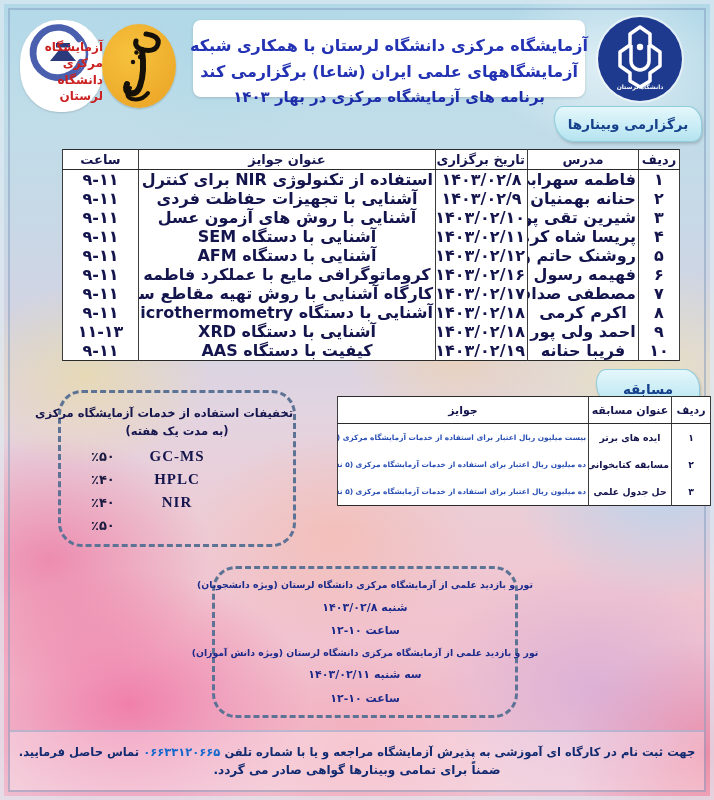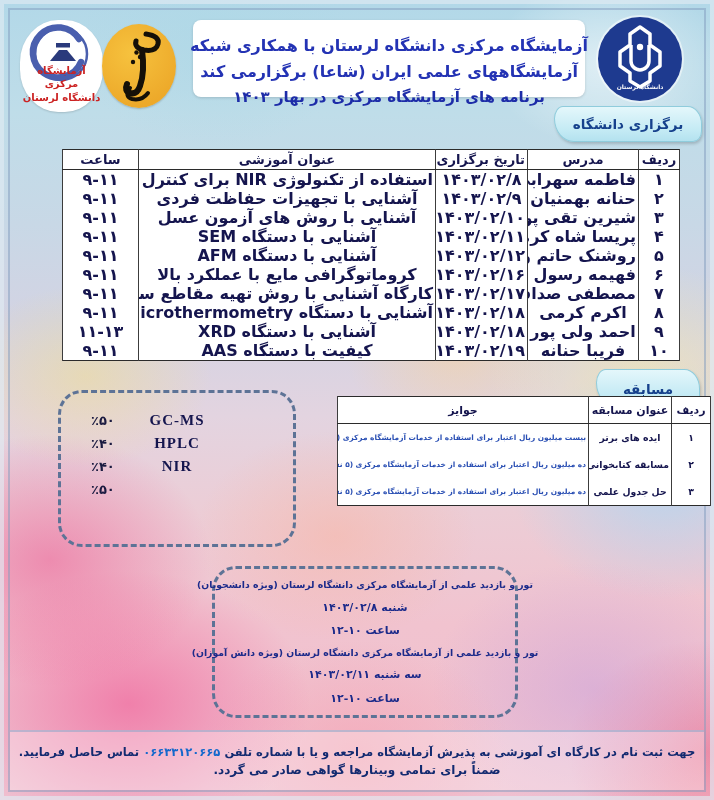--- a/index.html
+++ b/index.html
@@ -38,22 +38,22 @@
     font-size:15px;font-weight:bold;color:#1d2ca8;white-space:nowrap;
   }
   .uni-logo{position:absolute;right:32px;top:17px;width:84px;height:84px;border-radius:50%;
     background:#1e3a8f;box-shadow:0 0 0 2px rgba(255,255,255,0.5);}
   .uni-logo svg{position:absolute;inset:0;}
   .uni-logo-caption{position:absolute;bottom:11px;left:0;width:100%;text-align:center;
     font-size:6px;font-weight:bold;color:#fff;}
   .lab-logo{position:absolute;left:20px;top:20px;width:83px;height:92px;background:#fff;
     border-radius:46%;box-shadow:0 1px 2px rgba(0,0,0,0.15);}
   .lab-logo svg{display:block;margin:0 auto;}
-  .lab-logo-caption{position:absolute;bottom:8px;left:0;width:100%;text-align:center;
-    font-size:10px;font-weight:bold;color:#cc2222;line-height:1.35;}
+  .lab-logo-caption{position:absolute;bottom:8px;left:0;width:100%;
+    font-size:12px;font-weight:bold;color:#cc2222;line-height:1.35;}
   .shaa-logo{position:absolute;left:102px;top:24px;width:74px;height:84px;border-radius:50%;
     background:radial-gradient(circle at 40% 35%, #f6c23e, #eda92a 75%);box-shadow:0 1px 2px rgba(0,0,0,0.2);}
   .shaa-logo svg{position:absolute;inset:0;}
 
   
   .ribbon{
     position:absolute;display:flex;align-items:center;justify-content:center;
     background:linear-gradient(180deg,#e4f7fb 0%,#c3eaf4 70%,#b4e2ef 100%);
     border:1px solid #8fccdc;color:#16418c;font-weight:bold;
     border-radius:10px 16px 10px 22px / 14px 20px 12px 26px;
@@ -151,30 +151,30 @@
       <path d="M44 10 q14 2 12 10 q-2 8 -14 6 q-10 -2 -8 -9" fill="none" stroke="#151008" stroke-width="5" stroke-linecap="round"></path>
       <path d="M40 26 q3 22 -2 36 q-3 9 -10 7 q-6 -2 -3 -9" fill="none" stroke="#151008" stroke-width="6" stroke-linecap="round"></path>
       <path d="M28 64 q-6 9 2 11 q10 2 16 -6" fill="none" stroke="#151008" stroke-width="4" stroke-linecap="round"></path>
       <circle cx="31" cy="38" r="2.2" fill="#151008"></circle>
       <circle cx="38" cy="33" r="2.2" fill="#151008"></circle>
       <circle cx="34.5" cy="28.5" r="2.2" fill="#151008"></circle>
     </svg>
   </div>
 
   <div class="ribbon tab-webinars">
-    <span>برگزاری دانشگاه</span>
+    <span>برگزارمی وبینارها</span>
   </div>
 
   <table class="webinars">
     <thead>
       <tr>
           <th class="wc0">ردیف</th>
           <th class="wc1">مدرس</th>
           <th class="wc2">تاریخ برگزاری</th>
-          <th class="wc3">عنوان آموزشی</th>
+          <th class="wc3">عنوان جوایز</th>
           <th class="wc4">ساعت</th>
         </tr>
     </thead>
     <tbody>
         <tr>
           <td class="wc0">۱</td>
           <td class="wc1">فاطمه سهرابی</td>
           <td class="wc2">۱۴۰۳/۰۲/۸</td>
           <td class="wc3">استفاده از تکنولوژی NIR برای کنترل کیفیت مواد</td>
           <td class="wc4">۹-۱۱</td>
@@ -204,21 +204,21 @@
           <td class="wc0">۵</td>
           <td class="wc1">روشنک حاتم وند</td>
           <td class="wc2">۱۴۰۳/۰۲/۱۲</td>
           <td class="wc3">آشنایی با دستگاه AFM</td>
           <td class="wc4">۹-۱۱</td>
         </tr>
         <tr>
           <td class="wc0">۶</td>
           <td class="wc1">فهیمه رسول زاده</td>
           <td class="wc2">۱۴۰۳/۰۲/۱۶</td>
-          <td class="wc3">کروماتوگرافی مایع با عملکرد بالا</td>
+          <td class="wc3">کروماتوگرافی مایع با عملکرد فاطمه</td>
           <td class="wc4">۹-۱۱</td>
         </tr>
         <tr>
           <td class="wc0">۷</td>
           <td class="wc1">مصطفی صداقت نیا</td>
           <td class="wc2">۱۴۰۳/۰۲/۱۷</td>
           <td class="wc3">کارگاه آشنایی با روش تهیه مقاطع سنگ</td>
           <td class="wc4">۹-۱۱</td>
         </tr>
         <tr>
@@ -270,20 +270,24 @@
         </tr>
         <tr>
           <td class="cc0">۳</td>
           <td class="cc1">حل جدول علمی</td>
           <td class="cc2">ده میلیون ریال اعتبار برای استفاده از خدمات آزمایشگاه مرکزی (۵ نفر)</td>
         </tr>
       </tbody>
   </table>
 
   <div class="discount-box">
+    <div class="discount-title">
+      <div>تخفیفات استفاده از خدمات آزمایشگاه مرکزی</div>
+      <div>(به مدت یک هفته)</div>
+    </div>
     <div class="discount-list">
         <div class="discount-row">
           <span class="discount-value" dir="ltr">٪۵۰</span>
           <span class="discount-service">GC-MS</span>
         </div>
         <div class="discount-row">
           <span class="discount-value" dir="ltr">٪۴۰</span>
           <span class="discount-service">HPLC</span>
         </div>
         <div class="discount-row">

